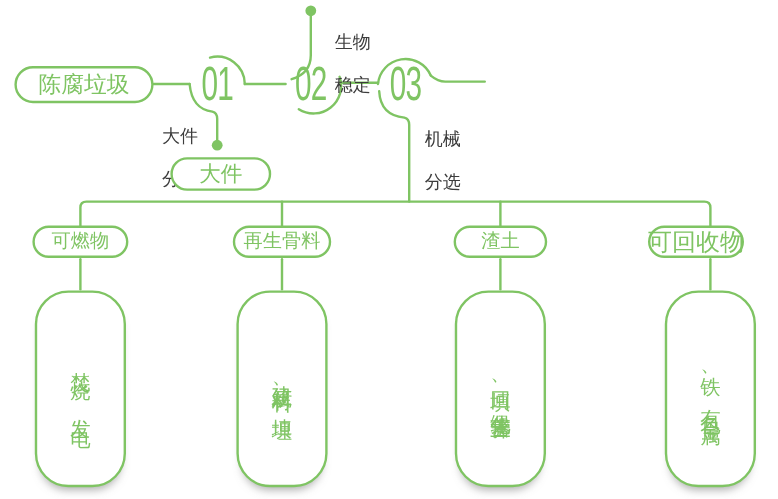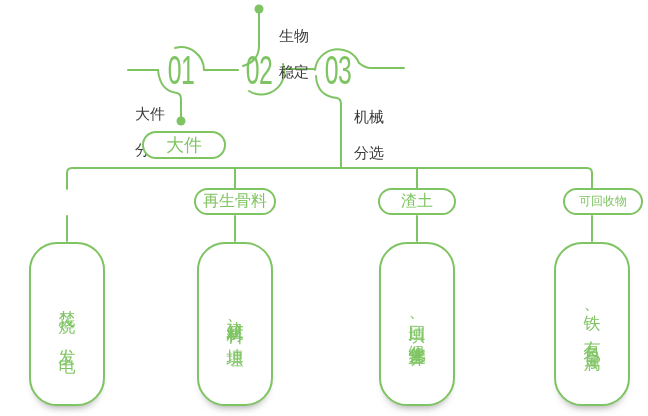--- a/index.html
+++ b/index.html
@@ -74,20 +74,23 @@
       <path d="M 235,216 V 241"></path>
       <path d="M 417,216 V 241"></path>
       <path d="M 592,216 V 241"></path>
     </g>
     <g fill="#7fc463" stroke="none">
       <circle cx="259" cy="9" r="4.5"></circle>
       <circle cx="181" cy="121" r="4.5"></circle>
     </g>
   </svg>
 
+  <div class="pill" style="left:12px;top:55px;width:116px;height:31px;font-size:19px;">
+    <span>陈腐垃圾</span>
+  </div>
 
   <div class="stage-num" style="left:159px;top:50px;">01</div>
   <div class="stage-num" style="left:237px;top:50px;">02</div>
   <div class="stage-num" style="left:316px;top:50px;">03</div>
 
   <div class="flow-label" style="left:267px;top:9px;margin-left:12px;">
     <div>生物</div>
     <div>稳定</div>
   </div>
   <div class="flow-label" style="left:135px;top:87px;">
@@ -96,27 +99,30 @@
   </div>
   <div class="flow-label" style="left:354px;top:90px;">
     <div>机械</div>
     <div>分选</div>
   </div>
 
   <div class="pill" style="left:142px;top:131px;width:84px;height:28px;font-size:18px;">
     <span>大件</span>
   </div>
 
+  <div class="pill" style="left:27px;top:188px;width:80px;height:27px;font-size:16px;">
+    <span>可燃物</span>
+  </div>
   <div class="pill" style="left:378px;top:188px;width:78px;height:27px;font-size:16px;">
     <span>渣土</span>
   </div>
   <div class="pill" style="left:194px;top:188px;width:82px;height:27px;font-size:16px;">
     <span>再生骨料</span>
   </div>
-  <div class="pill" style="left:563px;top:188px;width:80px;height:27px;font-size:12px;">
+  <div class="pill" style="left:540px;top:188px;width:80px;height:27px;font-size:20px;">
     <span>可回收物</span>
   </div>
 
   <div class="tall-box" style="left:29px;">
     <span class="vtext ls-a">焚烧、发电</span>
   </div>
   <div class="tall-box" style="left:197px;">
     <span class="vtext ls-b">建筑材料、填埋</span>
   </div>
   <div class="tall-box" style="left:379px;">

